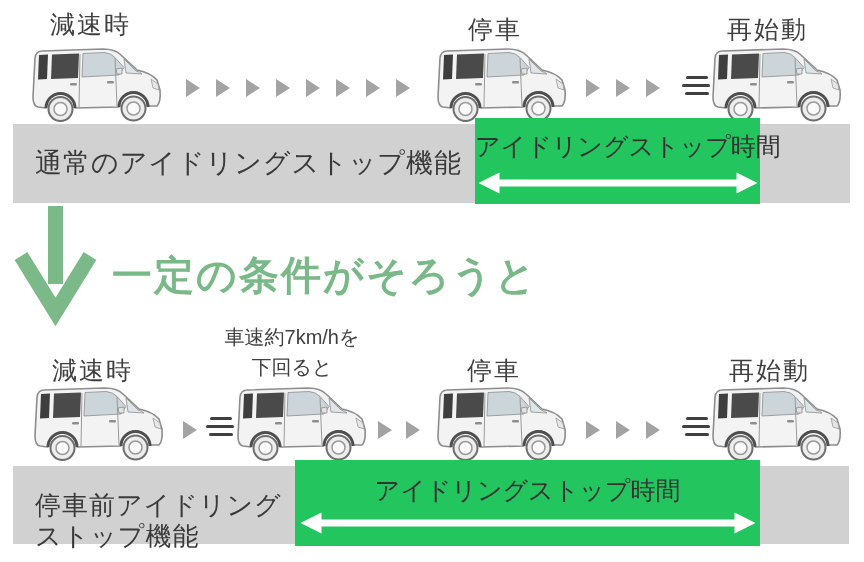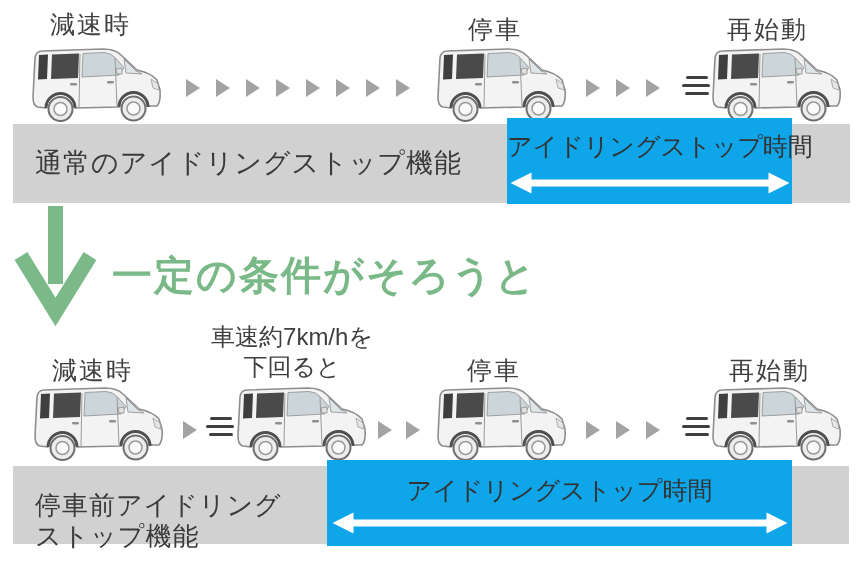--- a/index.html
+++ b/index.html
@@ -2,42 +2,42 @@
 <html><head>
 <meta charset="utf-8">
 <style>
   html,body{margin:0;padding:0;background:#ffffff;}
   .canvas{
     position:relative;width:864px;height:562px;background:#ffffff;overflow:hidden;
     font-family:"Liberation Sans","DejaVu Sans",sans-serif;color:#3f3f3f;
   }
   
   .stage-label{position:absolute;font-size:25px;letter-spacing:2px;color:#3f3f3f;white-space:nowrap;}
-  .speed-note{position:absolute;left:192px;top:322px;width:200px;text-align:center;font-size:24px;line-height:30px;color:#3f3f3f;}
+  .speed-note{position:absolute;left:192px;top:322px;width:200px;text-align:center;font-size:20px;line-height:30px;color:#3f3f3f;}
   
   .car{position:absolute;width:135px;height:78px;}
   
   .tri{position:absolute;width:0;height:0;border-top:9px solid transparent;border-bottom:9px solid transparent;border-left:14px solid #a3a3a3;}
   .tri.r1{top:79px;}
   .tri.r2{top:421px;}
   
   .motion-lines{position:absolute;width:30px;height:20px;}
   .motion-lines i{position:absolute;height:3px;background:#3f3f3f;border-radius:2px;display:block;}
   .motion-lines i:nth-child(1){top:0;left:4px;width:22px;}
   .motion-lines i:nth-child(2){top:8px;left:0;width:28px;}
   .motion-lines i:nth-child(3){top:16px;left:3px;width:24px;}
   
   .bar{position:absolute;background:#d1d1d1;}
   .bar-top{left:13px;top:124px;width:837px;height:79px;}
   .bar-bottom{left:13px;top:466px;width:836px;height:78px;}
   .bar-title{position:absolute;left:22px;color:#3a3a3a;}
   .bar-top .bar-title{top:0;line-height:79px;font-size:27px;letter-spacing:1px;white-space:nowrap;}
   .bar-bottom .bar-title{top:24px;font-size:26px;line-height:31px;letter-spacing:1px;}
   
-  .highlight{position:absolute;background:#0ea5e9;margin-left:32px;}
+  .highlight{position:absolute;background:#22c55e;}
   .hl-top{left:475px;top:118px;width:285px;height:86px;}
   .hl-bottom{left:295px;top:460px;width:465px;height:86px;}
   .hl-label{position:absolute;top:12px;left:0;width:100%;text-align:center;font-size:25px;color:#333333;white-space:nowrap;}
   .hl-bottom .hl-label{top:14px;}
   .hl-arrow{position:absolute;left:50%;transform:translateX(-50%);bottom:8px;}
   .hl-bottom .hl-arrow{bottom:10px;}
   
   .down-arrow{position:absolute;left:16px;top:206px;overflow:visible;}
   .transition-heading{position:absolute;left:112px;top:248px;font-size:40px;font-weight:bold;letter-spacing:2px;color:#79b887;white-space:nowrap;}
   .defs{position:absolute;width:0;height:0;}

